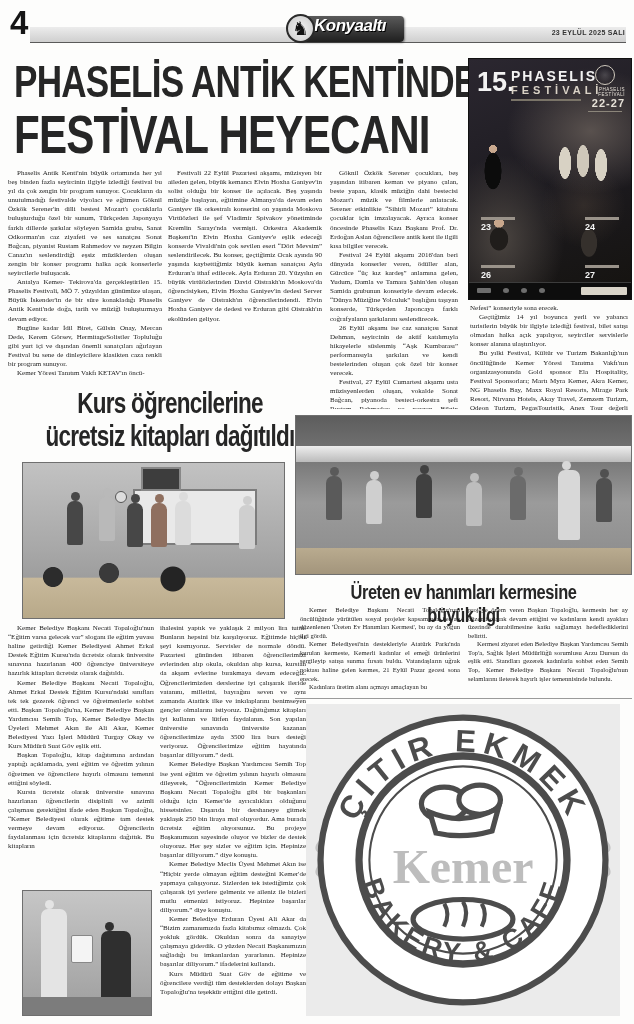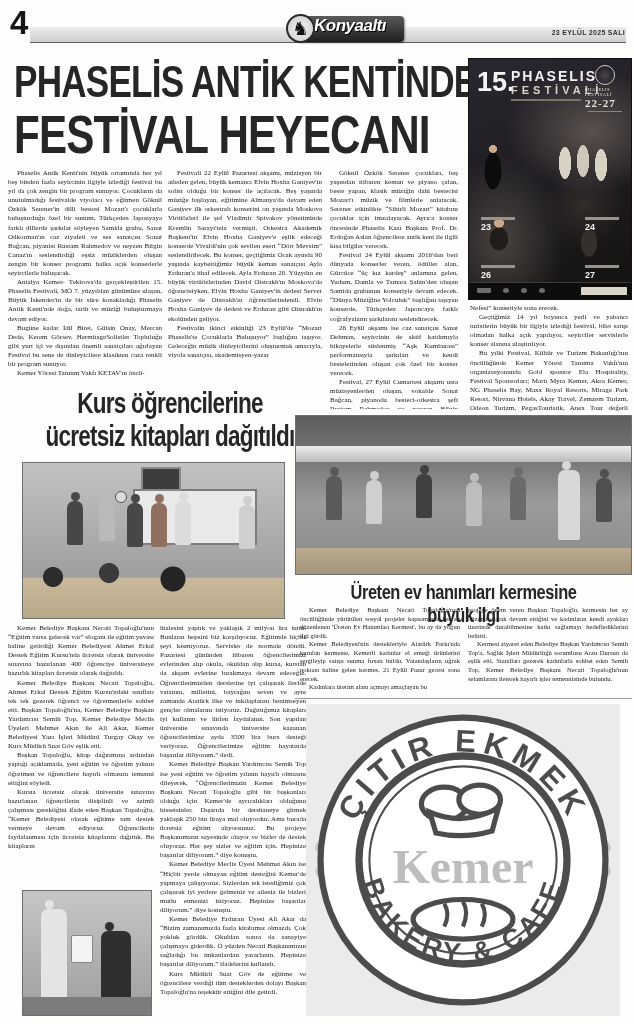--- a/index.html
+++ b/index.html
@@ -28,21 +28,21 @@
   
   .poster{left:468px;top:58px;width:164px;height:242px;background:
       radial-gradient(120px 90px at 75% 30%,#59514e 0%,rgba(0,0,0,0) 70%),
       radial-gradient(90px 120px at 20% 75%,#4a4440 0%,rgba(0,0,0,0) 70%),
       linear-gradient(160deg,#2b2730 0%,#1c1a1f 55%,#15130f 100%);
       border:1px solid #111;box-sizing:border-box;color:#eee;overflow:hidden;padding-left:12px;}
   .p-num{position:absolute;left:8px;top:8px;font-family:"Liberation Sans",sans-serif;font-weight:bold;font-size:27px;color:#f3f3f3;}
   .p-t1{position:absolute;left:42px;top:9px;font-family:"Liberation Sans",sans-serif;font-weight:bold;font-size:14px;letter-spacing:2px;color:#f3f3f3;}
   .p-t2{position:absolute;left:42px;top:25px;font-family:"Liberation Sans",sans-serif;font-weight:bold;font-size:11px;letter-spacing:4px;color:#d9d2c6;}
   .p-sub{position:absolute;left:42px;top:40px;width:70px;height:2px;background:#7a7468;}
-  .p-badge{position:absolute;right:6px;top:6px;width:40px;text-align:left;font-family:Liberation Serif, serif;color:#e7e2d8;}
+  .p-badge{position:absolute;right:6px;top:6px;width:40px;text-align:right;font-family:Liberation Sans, sans-serif;color:#e7e2d8;}
   .p-globe{width:18px;height:18px;margin:0 auto;border-radius:50%;border:1px solid #cfc9bd;
            background:radial-gradient(circle at 50% 50%, rgba(255,255,255,.15), rgba(255,255,255,0) 60%);}
   .p-badge .b1{font-size:4.5px;letter-spacing:.5px;margin-top:2px;}
   .p-badge .b2{font-size:11px;font-weight:bold;letter-spacing:1px;}
   .p-badge .b3{width:34px;height:1px;background:#8b857a;margin:2px auto 0;}
   .p-art{position:absolute;left:0;top:52px;width:164px;height:172px;background:
       radial-gradient(14px 30px at 24px 60px,#0c0c0c 0%,#0c0c0c 60%,rgba(0,0,0,0) 62%),
       radial-gradient(5px 5px at 24px 38px,#caa98f 0%,#caa98f 80%,rgba(0,0,0,0) 85%),
       radial-gradient(10px 26px at 96px 52px,#d8d2c4 0%,#d8d2c4 60%,rgba(0,0,0,0) 63%),
       radial-gradient(10px 26px at 114px 50px,#cfc8ba 0%,#cfc8ba 60%,rgba(0,0,0,0) 63%),
@@ -121,21 +121,20 @@
   </div>
 
   <div class="abs col" style="left:8px;top:169px;width:154px;height:214px;">
     <p>Phaselis Antik Kenti'nin büyük ortamında her yıl beş binden fazla seyircinin ilgiyle izlediği festival bu yıl da çok zengin bir program sunuyor. Çocukların da unutulmadığı festivalde viyolacı ve eğitmen Göknil Özkök Serener'in dilli bestesi Mozart'ı çocuklarla buluşturduğu özel bir sunum, Türkçeden Japonyaya farklı dillerde şarkılar söyleyen Samida grubu, Sanat Odkorman'ın caz ziyafeti ve ses sanatçısı Sonat Bağcan, piyanist Rustam Rahmedov ve neyzen Bilgin Canaz'ın seslendirdiği eşsiz müziklerden oluşan zengin bir konser programı halka açık konserlerle seyircilerle buluşacak.</p>
     <p>Antalya Kemer- Tekirova'da gerçekleştirilen 15. Phaselis Festivali, MÖ 7. yüzyıldan günümüze ulaşan, Büyük İskender'in de bir süre konakladığı Phaselis Antik Kenti'nde doğa, tarih ve müziği buluşturmaya devam ediyor.</p>
     <p>Bugüne kadar İdil Biret, Gülsin Onay, Mercan Dede, Kerem Görsev, HermitageSolistler Topluluğu gibi yurt içi ve dışından önemli sanatçıları ağırlayan Festival bu sene de dinleyicilere klasikten caza renkli bir program sunuyor.</p>
     <p>Kemer Yöresi Tanıtım Vakfı KETAV'ın öncü-</p>
   </div>
   <div class="abs col" style="left:168px;top:169px;width:154px;height:206px;">
     <p>Festivali 22 Eylül Pazartesi akşamı, müzisyen bir aileden gelen, büyük kemancı Elvin Hoxha Ganiyev'in solist olduğu bir konser ile açılacak. Beş yaşında müziğe başlayan, eğitimine Almanya'da devam eden Ganiyev ilk orkestralı konserini on yaşında Moskova Virtüözleri ile şef Vladimir Spivakov yönetiminde Kremlin Sarayı'nda vermişti. Orkestra Akademik Başkent'in Elvin Hoxha Ganiyev'e eşlik edeceği konserde Vivaldi'nin çok sevilen eseri “Dört Mevsim” seslendirilecek. Bu konser, geçtiğimiz Ocak ayında 90 yaşında kaybettiğimiz büyük keman sanatçısı Ayla Erduran'a ithaf edilecek. Ayla Erduran 20. Yüzyılın en büyük virtüözlerinden David Oistrakh'ın Moskova'da öğrencisiyken, Elvin Hoxha Ganiyev'in dedesi Server Ganiyev de Oistrakh'ın öğrencilerindendi. Elvin Hoxha Ganiyev de dedesi ve Erduran gibi Oistrakh'ın ekolünden geliyor.</p>
-    <p>Festivalin ikinci etkinliği 23 Eylül'de “Mozart Phaselis'te Çocuklarla Buluşuyor” başlığını taşıyor. Geleceğin müzik dinleyicilerini oluşturmak amacıyla, viyola sanatçısı, akademisyen-yazar</p>
   </div>
   <div class="abs col" style="left:330px;top:169px;width:128px;height:240px;">
     <p>Göknil Özkök Serener çocukları, beş yaşından itibaren keman ve piyano çalan, beste yapan, klasik müziğin dahi bestecisi Mozart'ı müzik ve filmlerle anlatacak. Serener etkinlikte “Sihirli Mozart” kitabını çocuklar için imzalayacak. Ayrıca konser öncesinde Phaselis Kazı Başkanı Prof. Dr. Erdoğan Aslan öğrencilere antik kent ile ilgili kısa bilgiler verecek.</p>
     <p>Festival 24 Eylül akşamı 2016'dan beri dünyada konserler veren, ödüller alan, Gürcüce “üç kız kardeş” anlamına gelen, Yudum, Damla ve Tamara Şahin'den oluşan Samida grubunun konseriyle devam edecek. “Dünya Müziğine Yolculuk” başlığını taşıyan konserde, Türkçeden Japoncaya farklı coğrafyaların şarkılarını seslendirecek.</p>
     <p>26 Eylül akşamı ise caz sanatçısı Sanat Dehman, seyircinin de aktif katılımıyla hikayelerle süslenmiş “Aşk Kumbarası” performansıyla şarkıları ve kendi bestelerinden oluşan çok özel bir konser verecek.</p>
     <p>Festival, 27 Eylül Cumartesi akşamı usta müzisyenlerden oluşan, vokalde Sonat Bağcan, piyanoda besteci-orkestra şefi Rustam Rahmedov ve neyzen Bilgin Canaz'dan oluşan, hafızamıza yer eden şarkıların icra edildiği “Aşkın</p>
   </div>
   <div class="abs col" style="left:470px;top:304px;width:158px;height:144px;">
     <p style="text-indent:0;">Nefesi” konseriyle sona erecek.</p>
     <p>Geçtiğimiz 14 yıl boyunca yerli ve yabancı turistlerin büyük bir ilgiyle izlediği festival, bilet satışı olmadan halka açık yapılıyor, seyirciler servislerle konser alanına ulaştırılıyor.</p>

